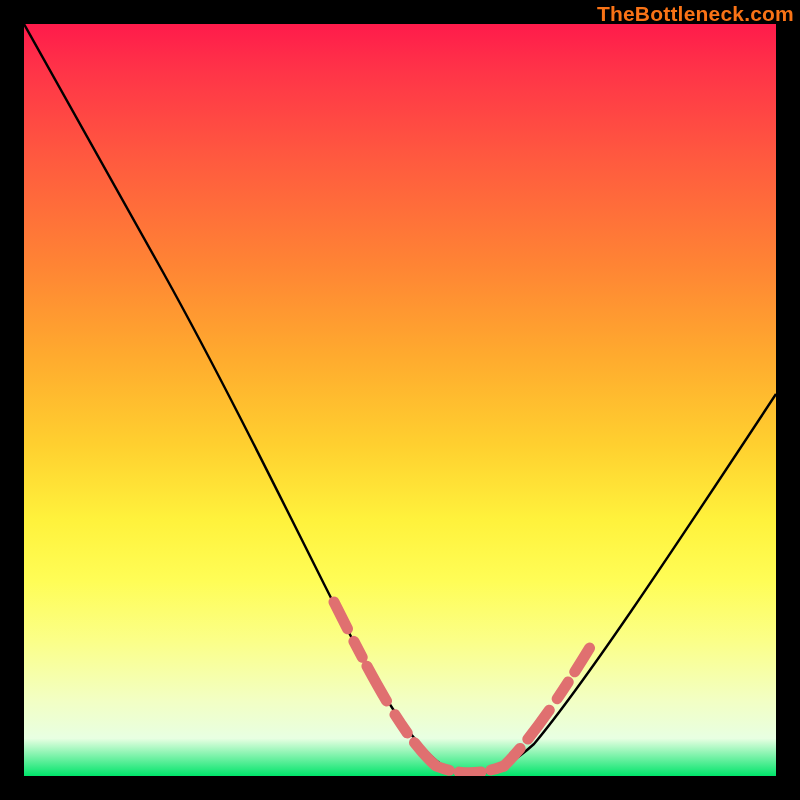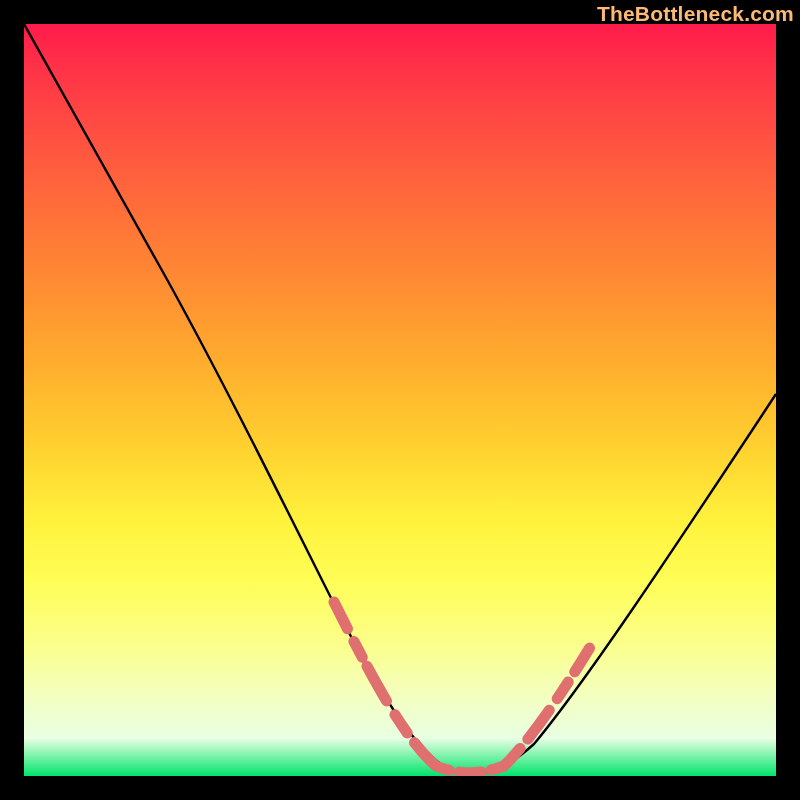--- a/index.html
+++ b/index.html
@@ -37,21 +37,21 @@
       #00e46a 100%
     );
   }
   .attribution {
     position: absolute;
     top: 2px;
     right: 6px;
     font-family: Arial, Helvetica, sans-serif;
     font-size: 21px;
     font-weight: 600;
-    color: #fdba74;
+    color: #f97316;
     letter-spacing: 0.2px;
     user-select: none;
   }
   svg.curve {
     position: absolute;
     left: 0;
     top: 0;
     width: 752px;
     height: 752px;
   }

